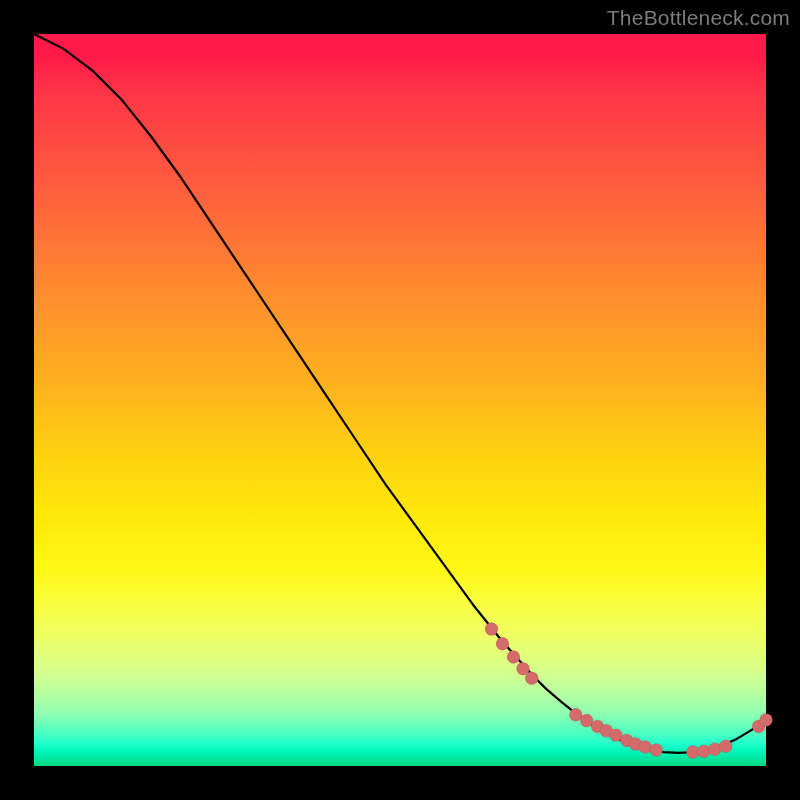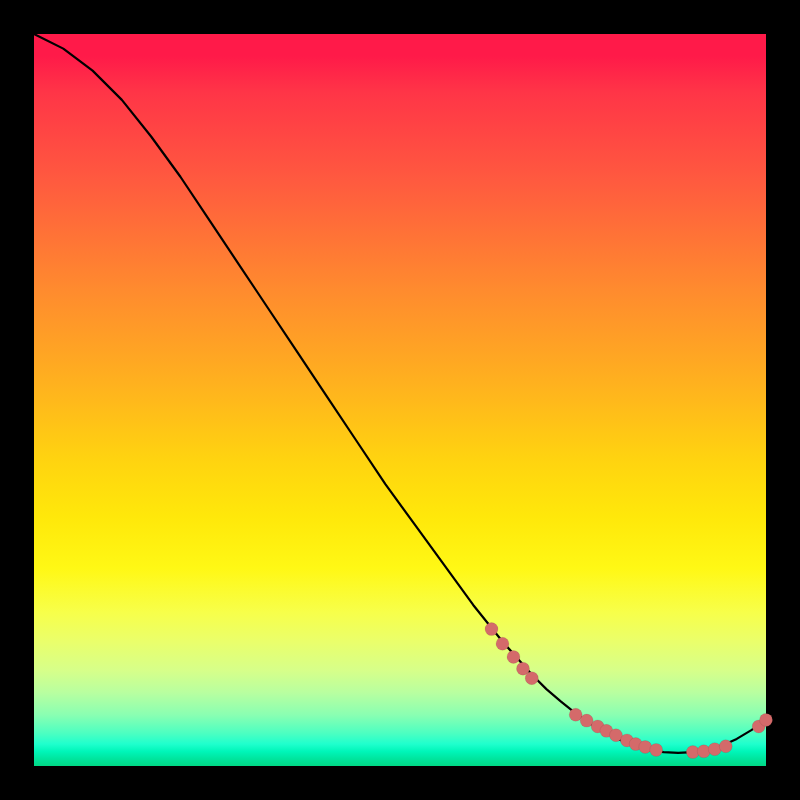--- a/index.html
+++ b/index.html
@@ -103,13 +103,14 @@
         <circle cx="622.20" cy="715.90" r="6.5" class="marker"></circle>
         <circle cx="658.80" cy="718.09" r="6.5" class="marker"></circle>
         <circle cx="669.78" cy="717.36" r="6.5" class="marker"></circle>
         <circle cx="680.76" cy="715.16" r="6.5" class="marker"></circle>
         <circle cx="691.74" cy="712.24" r="6.5" class="marker"></circle>
         <circle cx="724.68" cy="692.47" r="6.5" class="marker"></circle>
         <circle cx="732.00" cy="685.88" r="6.5" class="marker"></circle>
       </g>
   </svg>
 
+  <div class="attribution">TheBottleneck.com</div>
 </div>
 
 </body></html>

